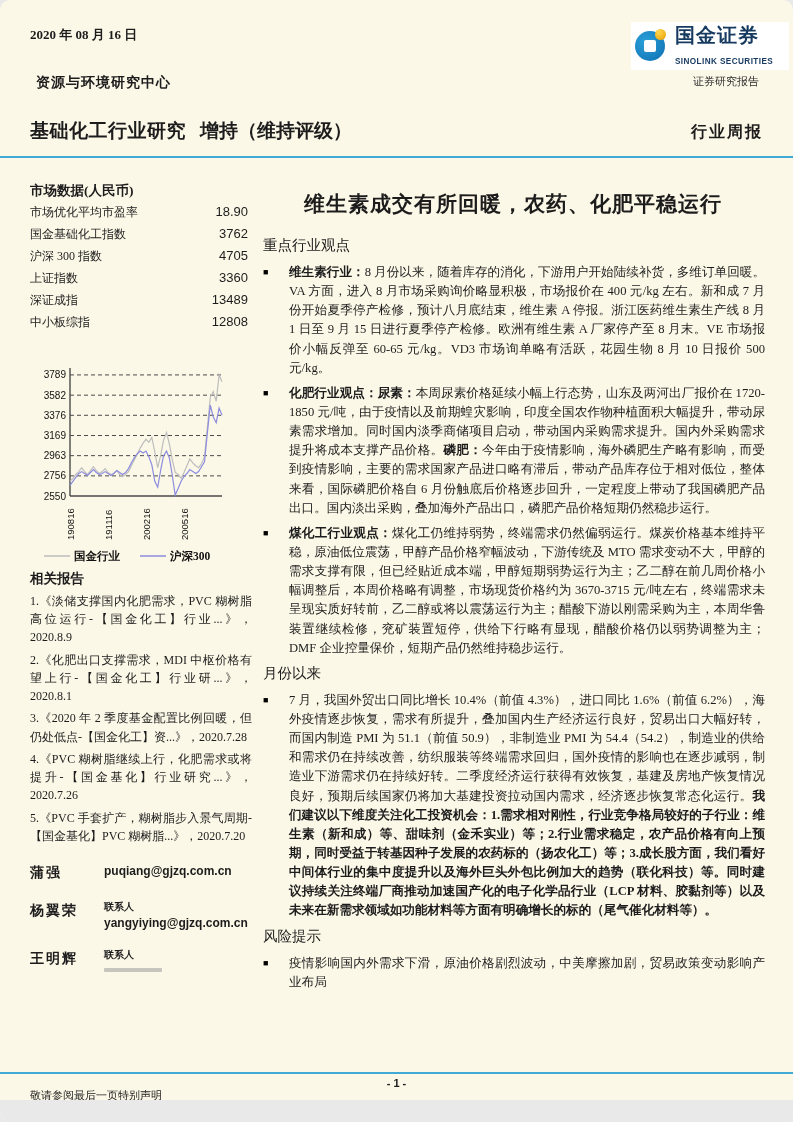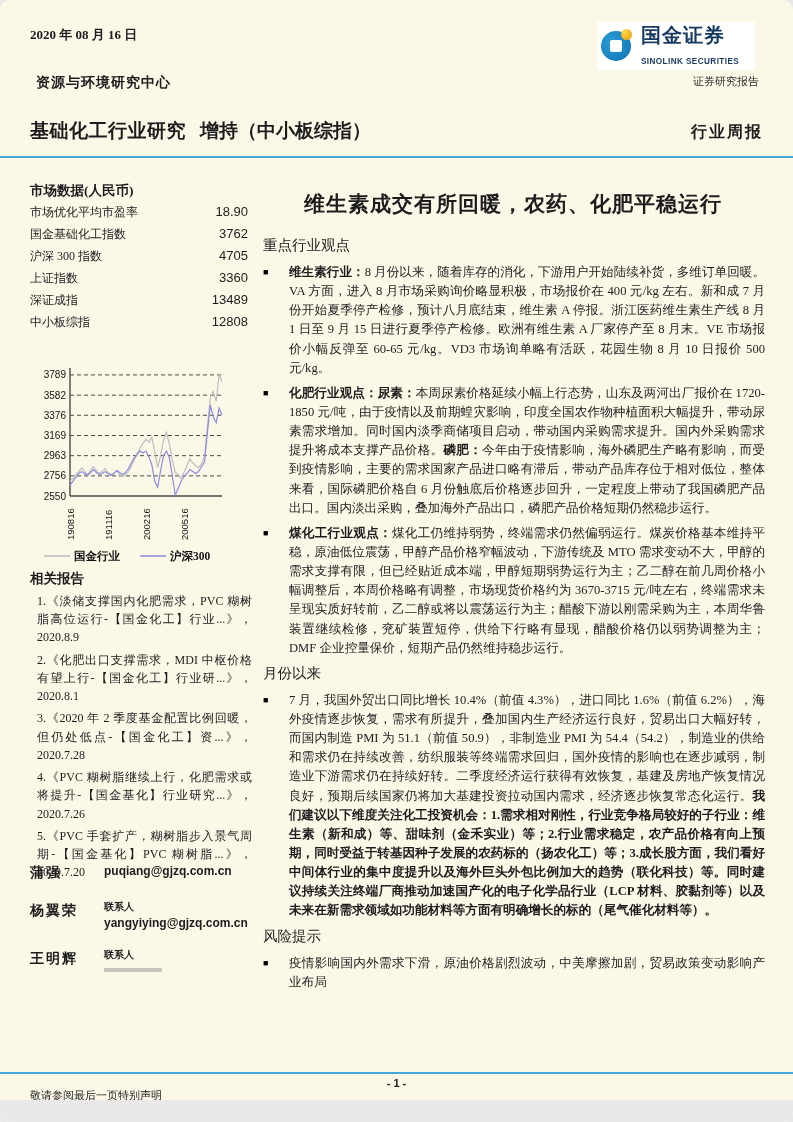--- a/index.html
+++ b/index.html
@@ -2,21 +2,21 @@
 <html><head>
 <meta charset="utf-8">
 <style>
   html,body{margin:0;padding:0;background:#e9e9e9;}
   .page{position:relative;width:793px;height:1122px;background:#fcf8e7;overflow:hidden;
         font-family:"Liberation Serif","DejaVu Serif",serif;color:#1c1c1c;border-radius:10px;}
   .sans{font-family:"Liberation Sans","DejaVu Sans",sans-serif;}
 
   
   .date{position:absolute;left:30px;top:26px;font-size:13px;font-weight:bold;}
-  .logo-box{position:absolute;left:597px;top:22px;width:158px;height:48px;background:#ffffff;
+  .logo-box{position:absolute;left:631px;top:22px;width:158px;height:48px;background:#ffffff;
             display:flex;align-items:center;padding:2px 4px;box-sizing:border-box;}
   .logo-mark{position:relative;width:34px;height:34px;flex:0 0 34px;margin-right:6px;}
   .logo-ring{position:absolute;left:0;top:2px;width:30px;height:30px;border-radius:50%;
              background:radial-gradient(circle at 35% 35%, #2a9fd8, #0e6fb2);}
   .logo-hole{position:absolute;left:9px;top:11px;width:12px;height:12px;background:#fff;border-radius:2px;}
   .logo-ball{position:absolute;left:20px;top:0px;width:11px;height:11px;border-radius:50%;
              background:radial-gradient(circle at 35% 30%, #ffd84d, #e99b00);}
   .logo-txt{display:flex;flex-direction:column;line-height:1;}
   .logo-cn{font-size:20px;font-weight:bold;color:#16395f;letter-spacing:1px;}
   .logo-en{font-size:8.2px;font-weight:bold;color:#16395f;letter-spacing:.4px;margin-top:13px;}
@@ -38,21 +38,21 @@
   .chart-wrap{position:absolute;left:28px;top:362px;width:222px;height:200px;}
   .chart-wrap svg{width:100%;height:100%;}
   .grid{stroke:#4a4a4a;stroke-width:1;stroke-dasharray:4 3;}
   .axis{stroke:#4a4a4a;stroke-width:1.4;}
   .ytick{font-size:10px;font-family:"Liberation Sans","DejaVu Sans",sans-serif;fill:#111;}
   .xtick{font-size:9.5px;font-family:"Liberation Sans","DejaVu Sans",sans-serif;fill:#111;}
   .legend{font-size:11.5px;font-weight:bold;fill:#111;}
 
   .rel-title{position:absolute;left:30px;top:570px;font-size:13.5px;font-weight:bold;}
   .rel-list{position:absolute;left:30px;top:592px;width:222px;font-size:12px;line-height:1.52;}
-  .rel-item{margin-bottom:4px;text-align:justify;margin-left:7px;}
+  .rel-item{margin-bottom:4px;text-align:justify;}
 
   .analysts{position:absolute;left:30px;top:862px;width:230px;}
   .an-row{display:flex;margin-bottom:18px;}
   .an-name{width:74px;flex:0 0 74px;font-size:14px;font-weight:bold;letter-spacing:2px;padding-top:2px;}
   .an-detail{flex:1;}
   .an-role{font-size:10px;font-weight:bold;}
   .an-email{font-size:12px;font-weight:bold;font-family:"Liberation Sans","DejaVu Sans",sans-serif;margin-top:2px;}
   .smudge{width:58px;height:4px;background:#9a9a9a;opacity:.55;margin-top:6px;border-radius:1px;}
 
   
@@ -89,21 +89,21 @@
       <div class="logo-cn">国金证券</div>
       <div class="logo-en sans">SINOLINK SECURITIES</div>
     </div>
   </div>
   <div class="report-type">证券研究报告</div>
 
   <div class="center-name">资源与环境研究中心</div>
 
   <div class="title-row sans">
     <span class="title-main">基础化工行业研究</span>
-    <span class="title-rating">增持（中小板综指）</span>
+    <span class="title-rating">增持（维持评级）</span>
     <span class="title-right">行业周报</span>
   </div>
   <div class="rule-top"></div>
 
   <div class="mkt-title">市场数据(人民币)</div>
   <div class="mkt-rows" id="market-rows">
       <div class="mkt-row">
         <span class="mkt-label">市场优化平均市盈率</span>
         <span class="mkt-value">18.90</span>
       </div>

